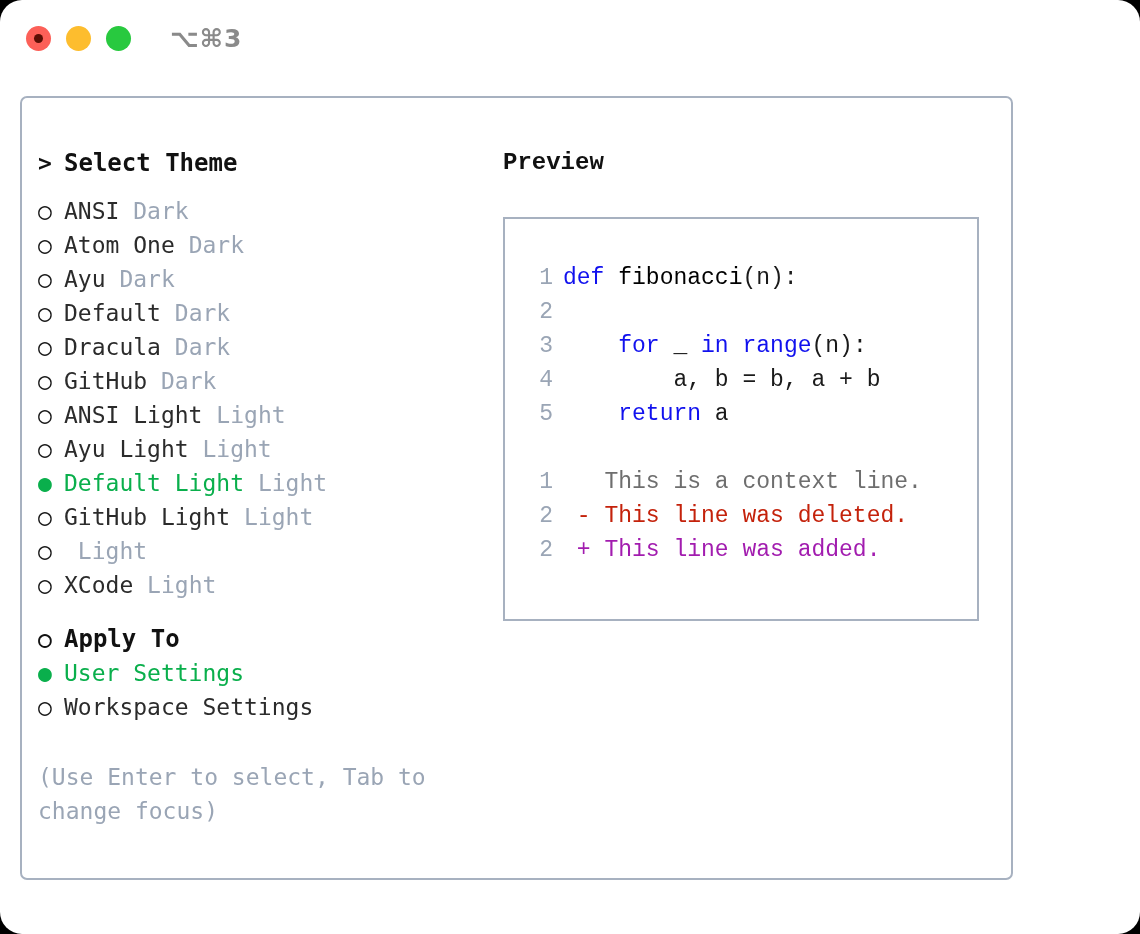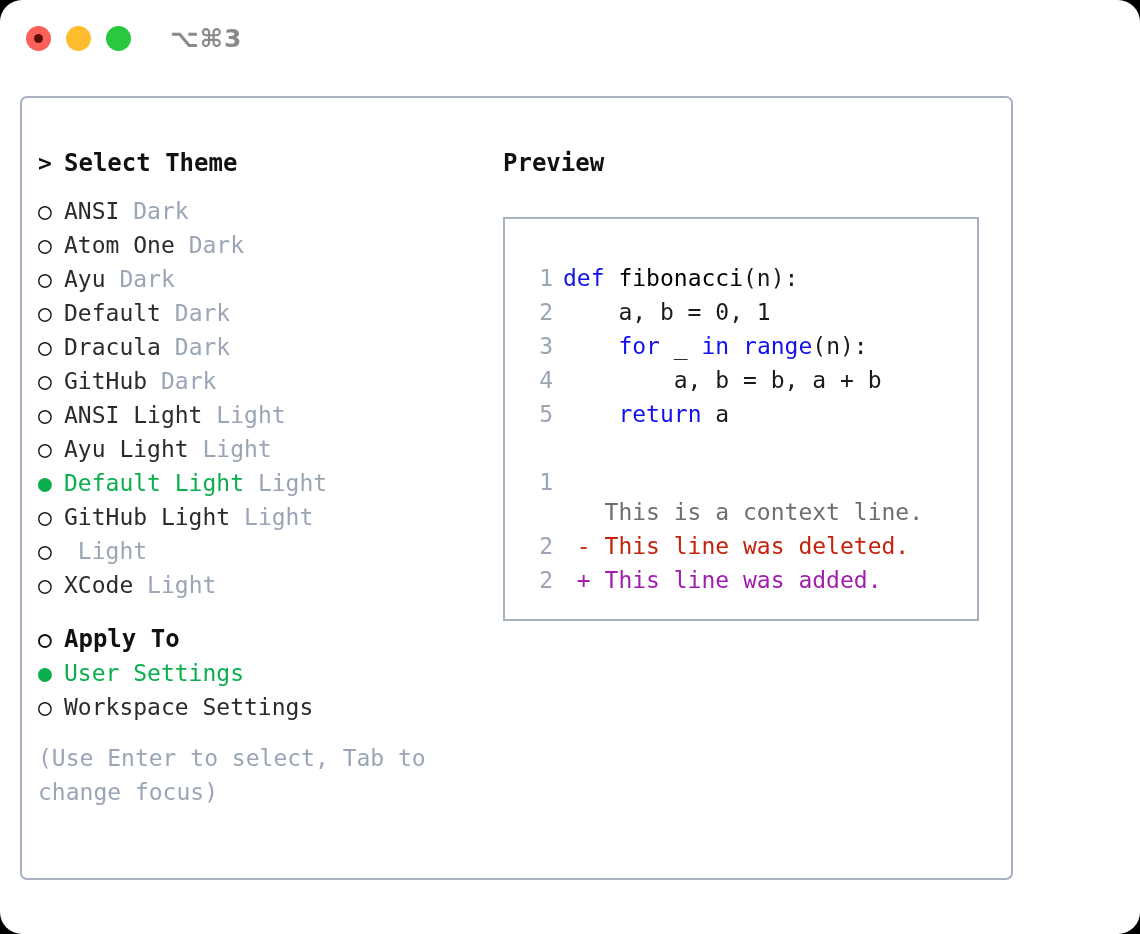--- a/index.html
+++ b/index.html
@@ -125,34 +125,35 @@
   }
   .header-row .marker { font-weight: 700; color: #111111; }
 
   .label       { color: #2b2b2b; }
   .label.sel   { color: #0aaf4c; }
   .suffix      { color: #9aa5b5; margin-top: 14px; }
 
   .spacer { height: 34px; }
 
   .hint {
-    margin-top: 17px;
+    margin-top: 36px;
     color: #9aa5b5;
     font-size: 23px;
     line-height: 34px;
     width: 400px;
     white-space: normal;
   }
 
   
   .right-col {
     position: absolute;
     left: 481px;
     top: 48px;
     width: 500px;
+    font-family: Liberation Mono, monospace;
   }
   .preview-title {
     font-size: 24px;
     font-weight: 700;
     color: #111111;
     line-height: 34px;
   }
   .preview-box {
     margin-top: 37px;
     width: 476px;
@@ -175,21 +176,21 @@
     flex: 0 0 30px;
     text-align: right;
     color: #9aa5b5;
     margin-right: 10px;
   }
   .code-blank { height: 34px; }
 
   .tok-kw   { color: #1111ee; }
   .tok-fn   { color: #000000; }
   .tok-pl   { color: #1a1a1a; }
-  .tok-ctx  { color: #6e6e6e; margin-top: 30px; }
+  .tok-ctx  { color: #6e6e6e; }
   .tok-del  { color: #c4220b; }
   .tok-add  { color: #a21caf; }
 </style>
 </head>
 <body>
 
 <div class="window">
 
   <div class="titlebar">
     <div class="traffic">
@@ -306,21 +307,20 @@
 
         <div class="preview-box">
 
           <div class="code-line">
             <span class="lineno">1</span>
             <span class="tok-kw">def </span><span class="tok-fn">fibonacci</span><span class="tok-pl">(n):</span>
           </div>
 
           <div class="code-line">
             <span class="lineno">2</span>
-            <span class="tok-pl">    a, b = 0, 1</span>
           </div>
 
           <div class="code-line">
             <span class="lineno">3</span>
             <span class="tok-pl">    </span><span class="tok-kw">for </span><span class="tok-pl">_ </span><span class="tok-kw">in </span><span class="tok-kw">range</span><span class="tok-pl">(n):</span>
           </div>
 
           <div class="code-line">
             <span class="lineno">4</span>
             <span class="tok-pl">        a, b = b, a + b</span>

